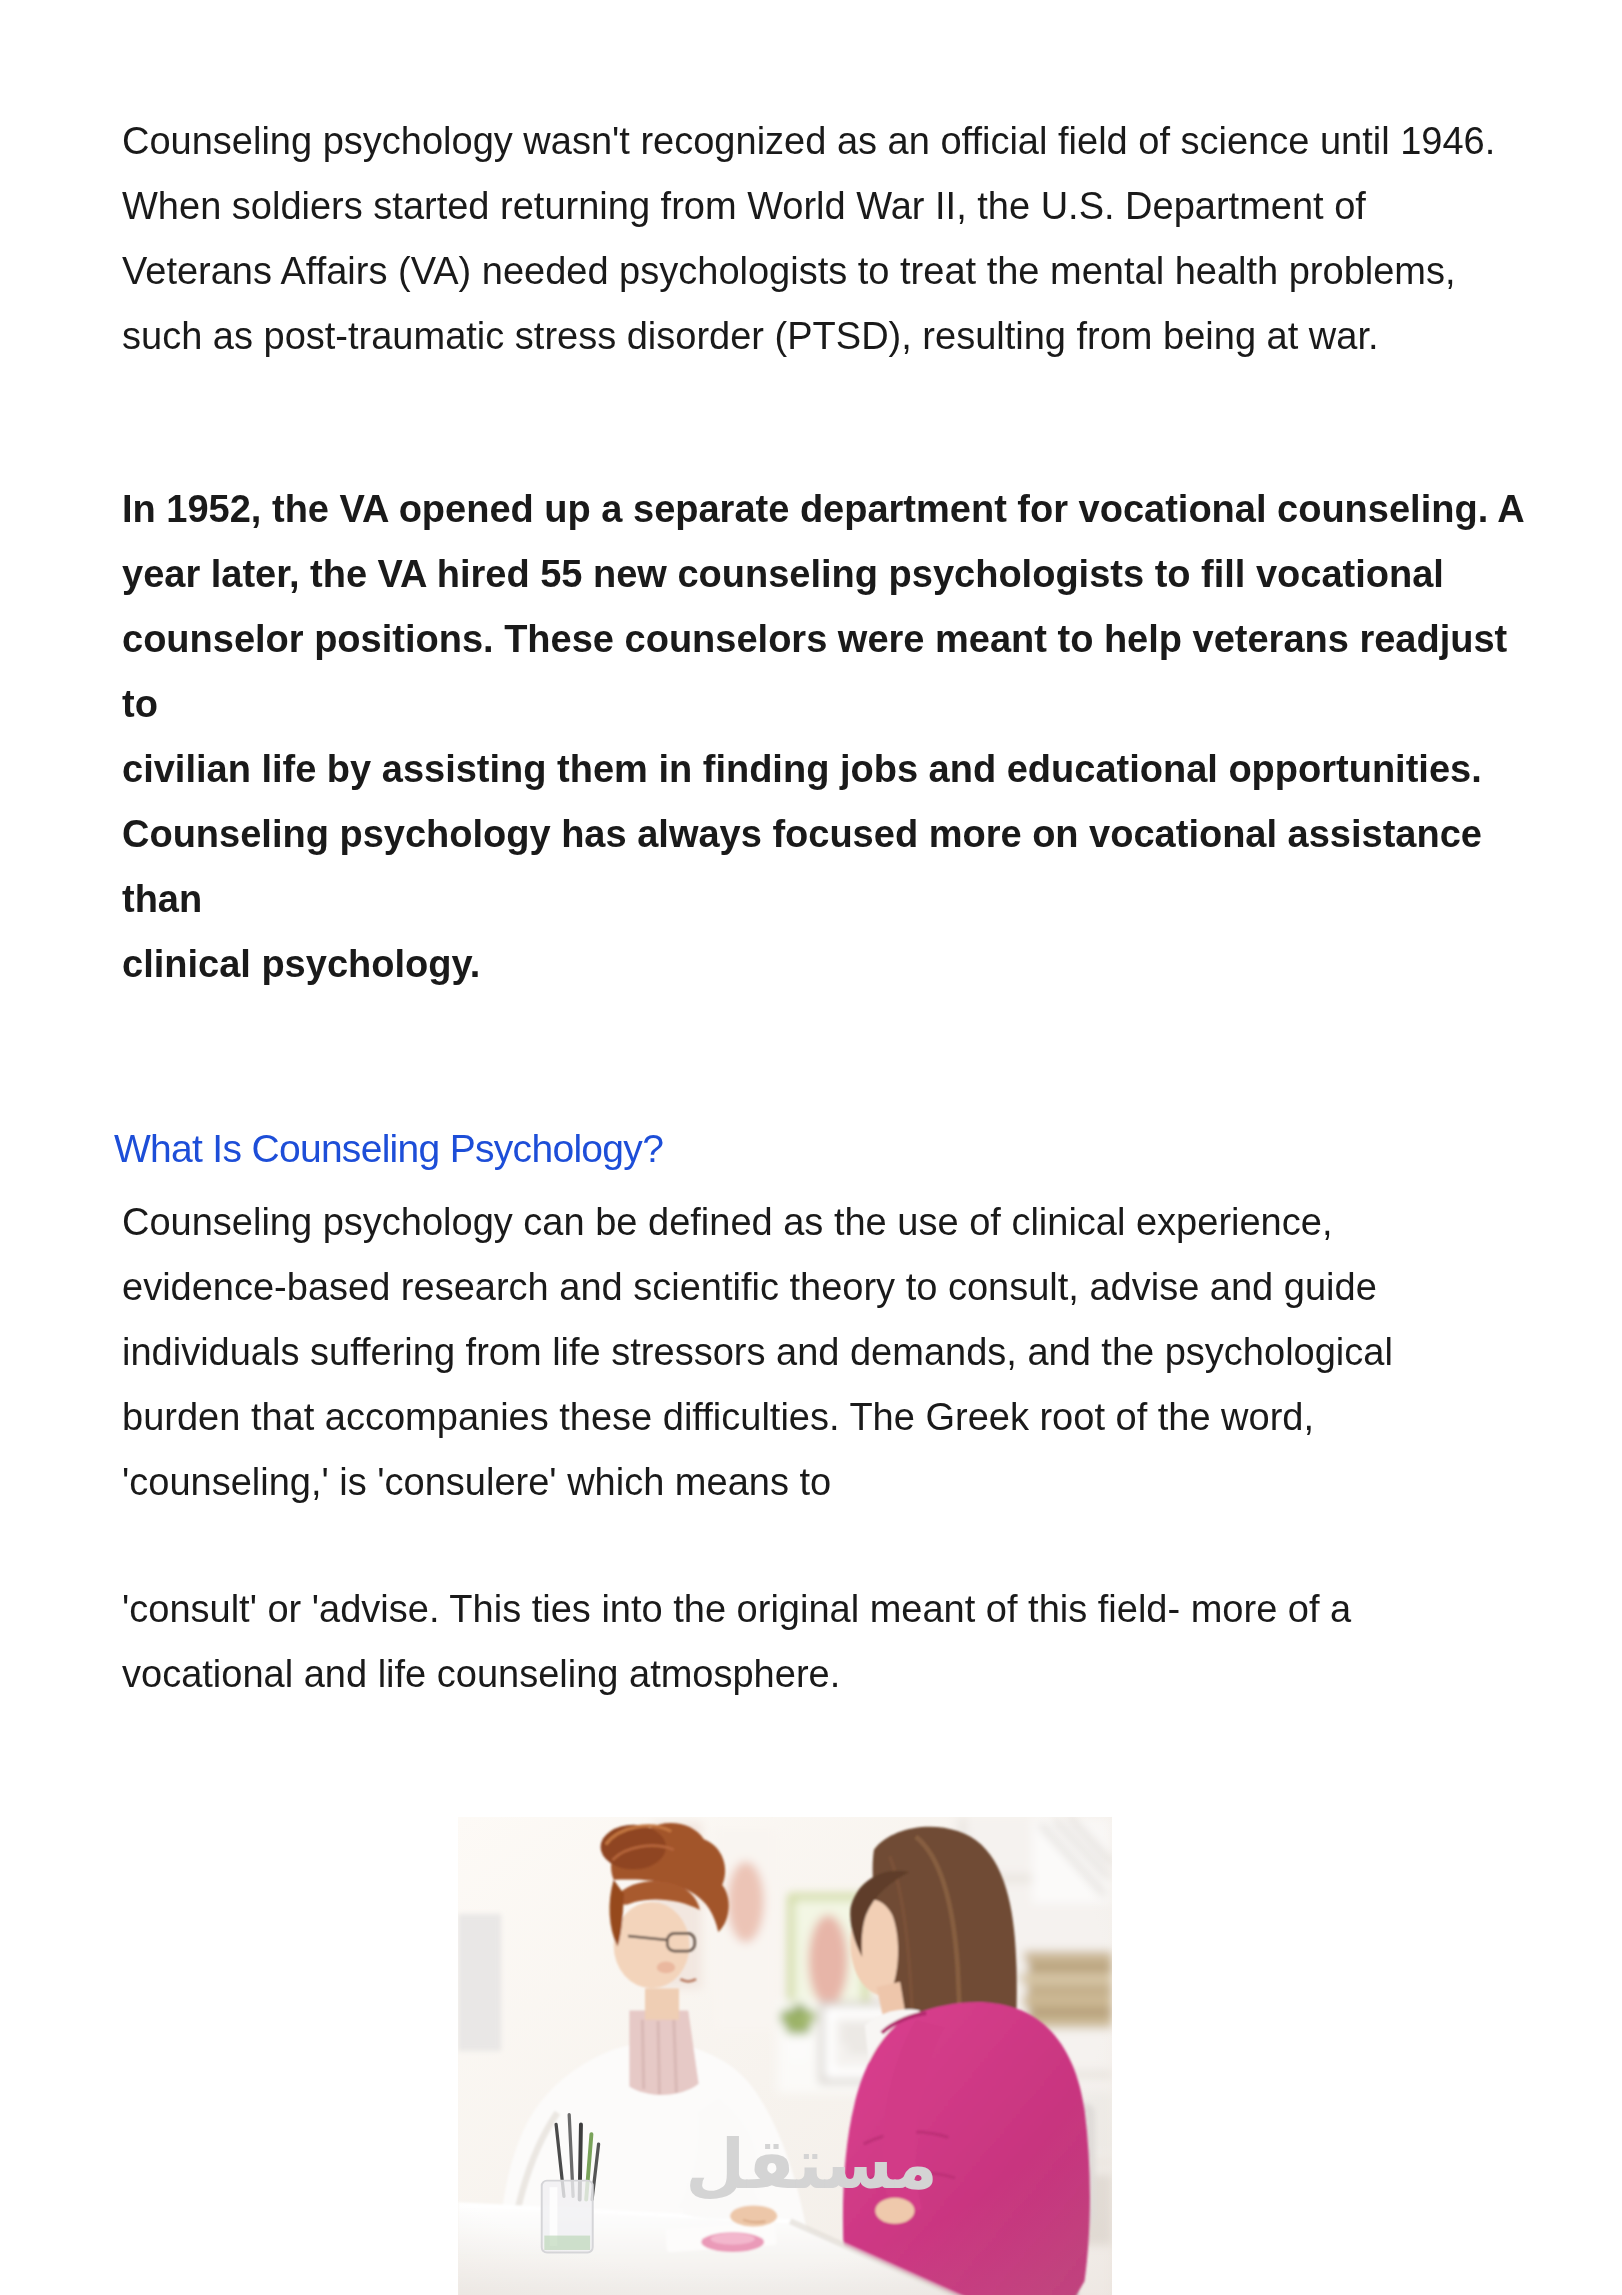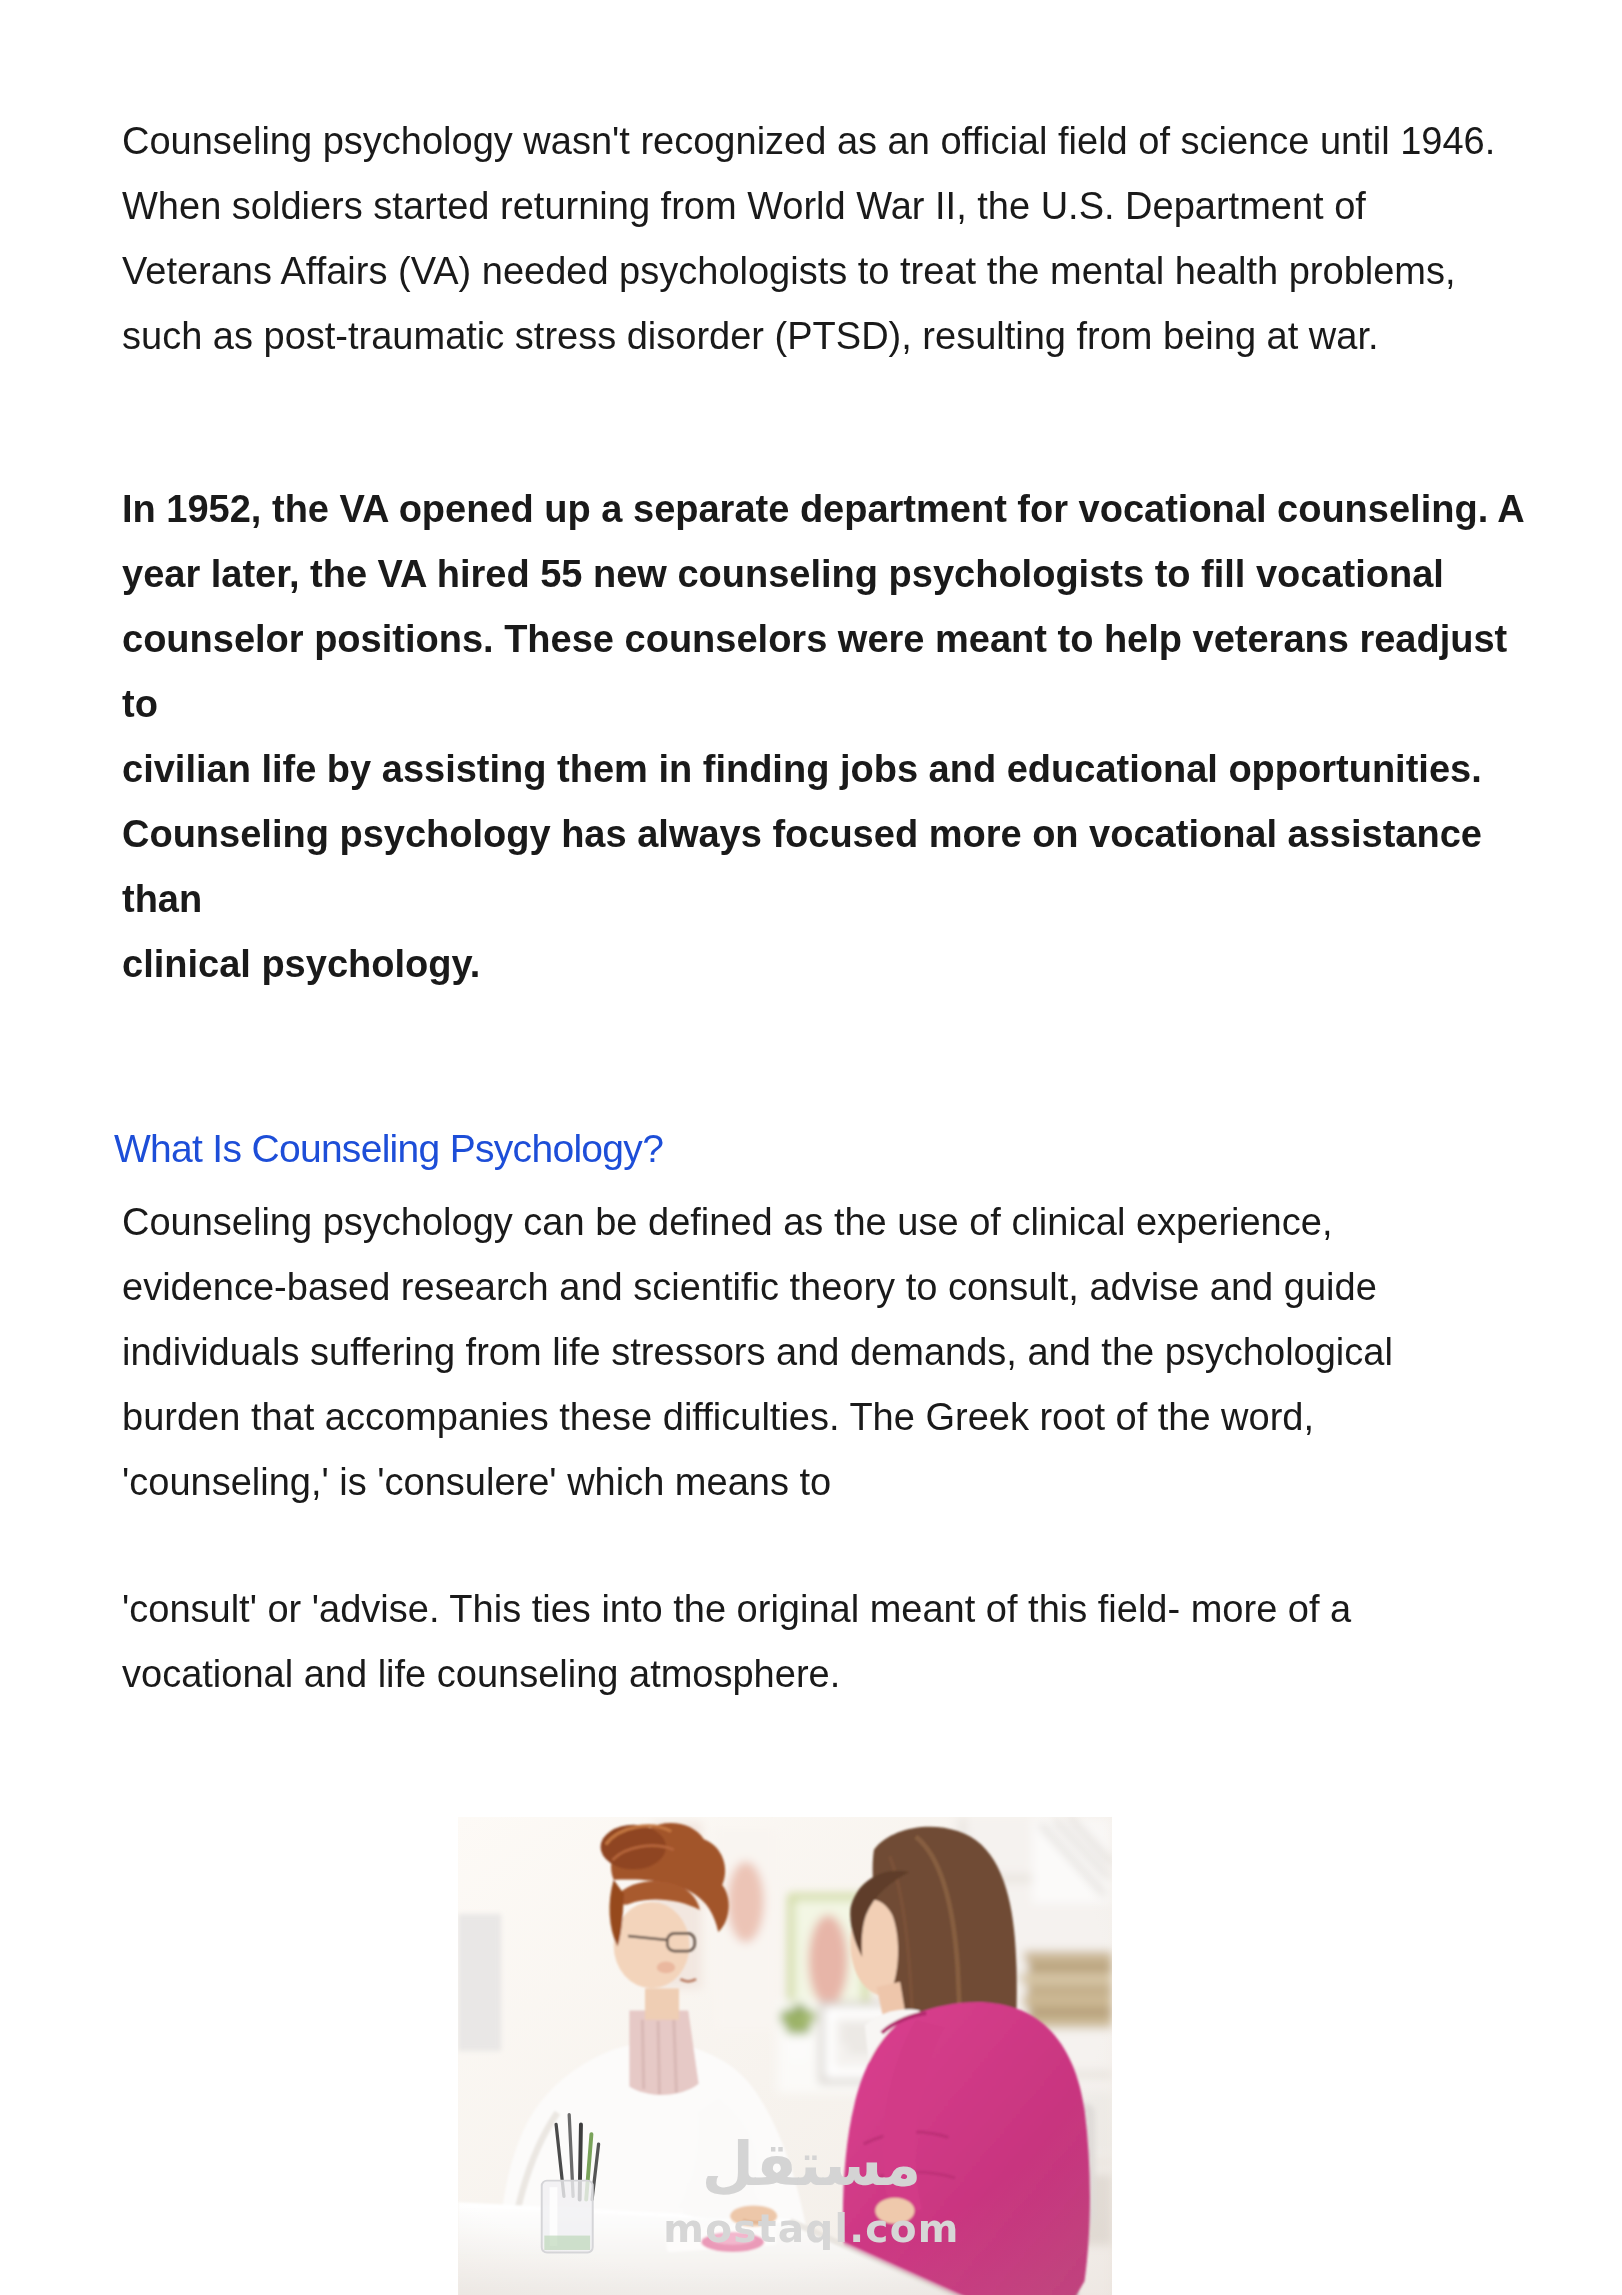--- a/index.html
+++ b/index.html
@@ -51,21 +51,21 @@
   .watermark {
     position: absolute;
     top: 2125px;
     left: 0;
     width: 100%;
     text-align: center;
     pointer-events: none;
   }
   .wm-logo {
     font-family: "DejaVu Sans", sans-serif;
-    font-size: 60px;
+    font-size: 69px;
     line-height: 79px;
     font-weight: bold;
     color: #d4d4d4;
   }
   .wm-site {
     font-family: "DejaVu Sans", sans-serif;
     font-size: 39px;
     line-height: 42px;
     margin-top: 3.9px;
     font-weight: bold;
@@ -272,16 +272,15 @@
         <rect x="132" y="640" width="70" height="22" fill="#bed7b9" fill-opacity="0.7"></rect>
       </g>
 
       <rect width="1000" height="740" fill="url(#vig)"></rect>
     </svg>
 
   </div>
 
   <div class="watermark">
     <div class="wm-logo" dir="rtl">مستقل</div>
-    <div class="wm-site">mostaql.com</div>
   </div>
 </div>
 
 
 </body></html>

